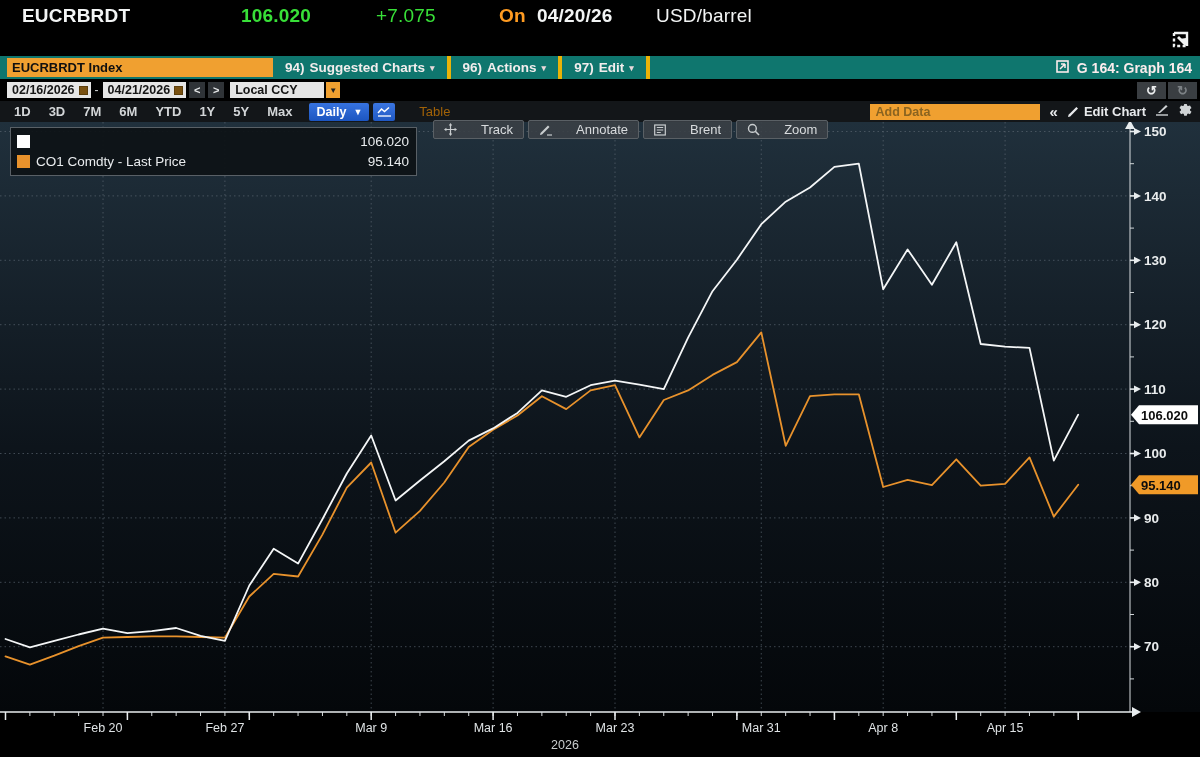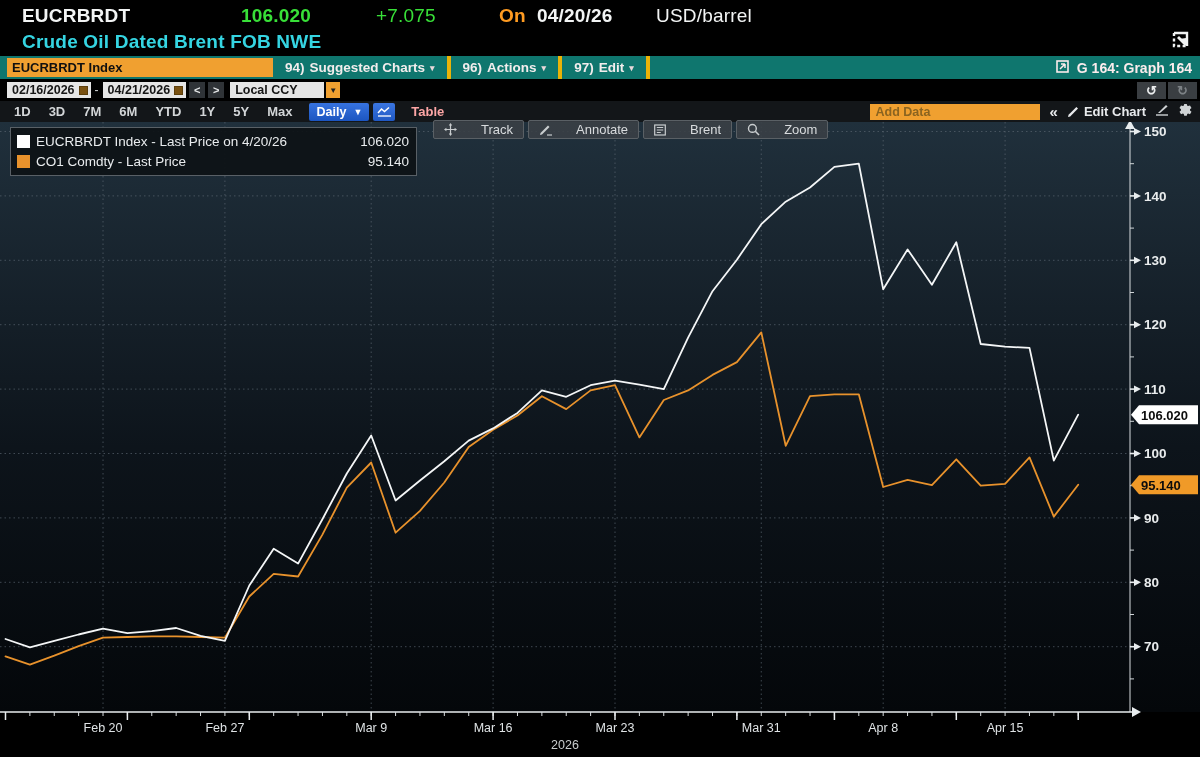--- a/index.html
+++ b/index.html
@@ -36,21 +36,21 @@
            font-size:13px;font-weight:bold;}
 
   
   .periodbar{left:0;top:101px;width:1200px;height:21px;background:#131619;display:flex;align-items:center;
              font-size:13px;color:#d3d6d8;}
   .ptab{padding:0 9px;font-weight:bold;}
   .dailybtn{margin-left:8px;height:18px;background:linear-gradient(#3773e0,#1c55c0);color:#fff;
             font-size:12.5px;font-weight:bold;display:flex;align-items:center;gap:7px;padding:0 7px;border-radius:2px;}
   .chartbtn{margin-left:4px;width:22px;height:18px;background:linear-gradient(#3b76e2,#2058c2);
             border-radius:2px;display:flex;align-items:center;justify-content:center;}
-  .tbl{margin-left:16px;font-weight:bold;color:#fca5a5;}
+  .tbl{margin-left:24px;font-weight:normal;color:#a16207;}
   .adddata{margin-left:auto;width:158px;height:16px;background:#f0a030;color:#8a6420;font-size:12.5px;
            font-weight:bold;padding:0 6px;display:flex;align-items:center;}
   .rticons{display:flex;align-items:center;gap:9px;margin:0 8px 0 10px;color:#e8eaec;font-size:13px;font-weight:bold;}
 
   
   .legend{left:10px;top:127px;width:392px;background:rgba(13,18,22,.93);border:1px solid #596066;
           padding:3px 7px 4px 6px;z-index:5;}
   .lrow{display:flex;align-items:center;gap:6px;height:20px;font-size:13.5px;color:#e9ecee;white-space:nowrap;}
   .swatch{width:13px;height:13px;flex:0 0 13px;}
   .lval{margin-left:auto;}
@@ -210,21 +210,20 @@
       </g>
     </svg>
 
   <span class="abs hdr c-white" style="left:22px;top:5px;">EUCRBRDT</span>
   <span class="abs hdr c-green" style="left:241px;top:5px;">106.020</span>
   <span class="abs hdr c-green" style="left:376px;top:5px;font-weight:normal;">+7.075</span>
   <span class="abs hdr c-orange" style="left:499px;top:5px;">On</span>
   <span class="abs hdr c-white" style="left:537px;top:5px;">04/20/26</span>
   <span class="abs hdr c-white" style="left:656px;top:5px;font-weight:normal;">USD/barrel</span>
 
-  <span class="abs hdr c-cyan" style="left:22px;top:31px;">Crude Oil Dated Brent FOB NWE</span>
   <span class="abs" style="left:1170px;top:30px;">
     <svg width="24" height="24" viewBox="0 0 24 24">
         <path d="M4 3h13v13" fill="none" stroke="#f0f2f2" stroke-width="2.4"></path>
         <path d="M4 3v13h13" fill="none" stroke="#f0f2f2" stroke-width="2.4" stroke-dasharray="3 2.4"></path>
         <path d="M8 7l8 8" stroke="#f0f2f2" stroke-width="2.8"></path>
         <path d="M17 15l-1-7-7 1z" fill="#f0f2f2"></path>
       </svg>
   </span>
 
   <div class="abs menubar">
@@ -316,21 +315,20 @@
         <svg width="14" height="14" viewBox="0 0 14 14">
             <path d="M7 4.4A2.6 2.6 0 1 0 7 9.6 2.6 2.6 0 0 0 7 4.4zm6-.4l-1.5-2.6-1.9.7a5 5 0 0 0-1-.6L8.3 0H5.7l-.3 1.5a5 5 0 0 0-1 .6l-1.9-.7L1 4l1.5 1.2a5 5 0 0 0 0 1.2L1 7.7l1.5 2.6 1.9-.7a5 5 0 0 0 1 .6l.3 1.5h2.6l.3-1.5a5 5 0 0 0 1-.6l1.9.7L13 7.7l-1.5-1.2a5 5 0 0 0 0-1.2z" fill="#cfd3d5" transform="translate(.5 1)"></path>
           </svg>
       </span>
     </div>
   </div>
 
   <div class="abs legend">
     <div class="lrow">
       <span class="swatch" style="background:#fff;"></span>
-      <span>EUCRBRDT Index - Last Price on 4/20/26</span>
       <span class="lval">106.020</span>
     </div>
     <div class="lrow">
       <span class="swatch" style="background:#e8922c;"></span>
       <span>CO1 Comdty - Last Price</span>
       <span class="lval">95.140</span>
     </div>
   </div>
 
   <div class="abs ctools">

